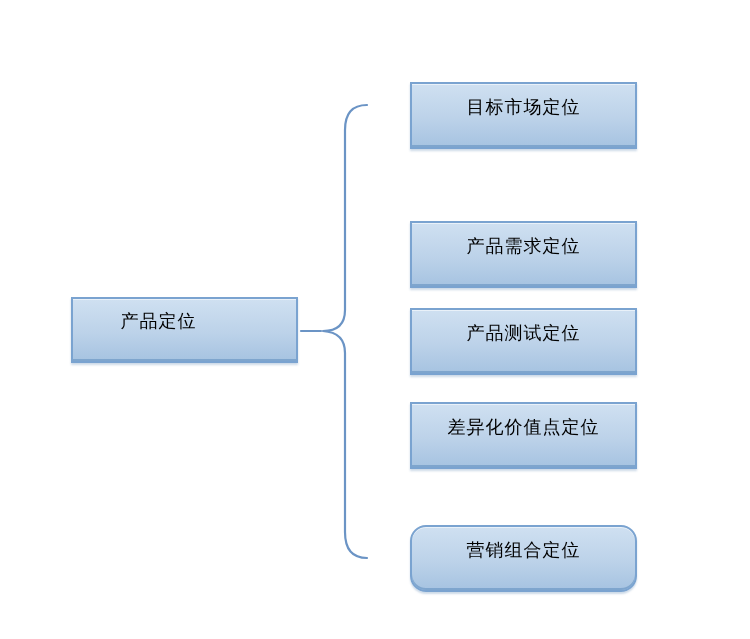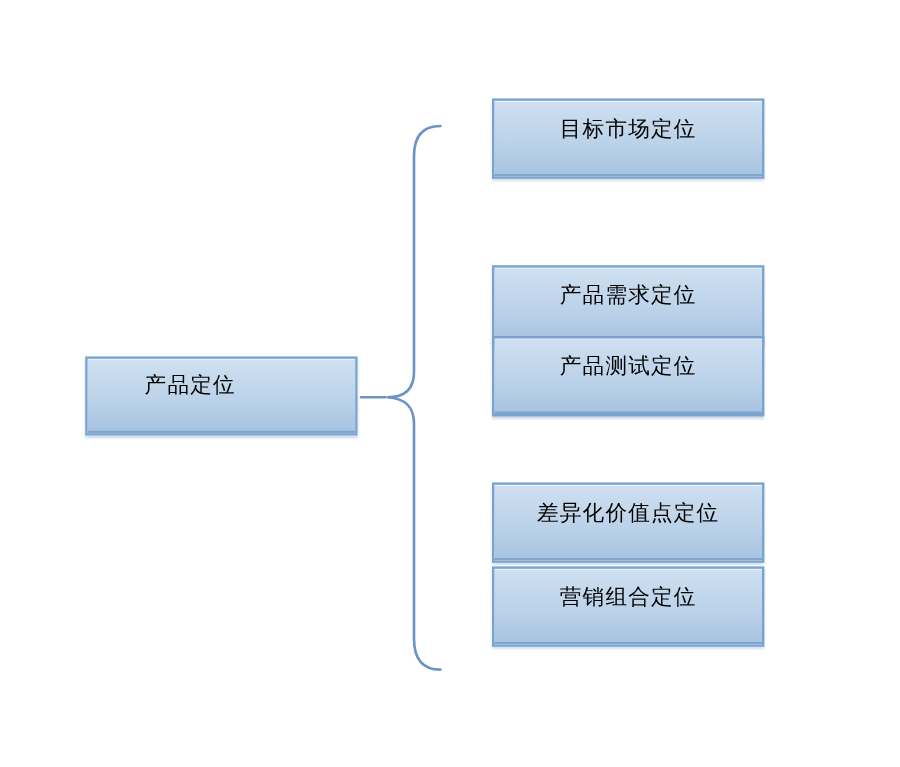--- a/index.html
+++ b/index.html
@@ -49,23 +49,23 @@
     left: 71px;
     top: 297px;
     padding-right: 52px;
   }
   .box--branch {
     left: 410px;
     height: 67px;
   }
   .box--branch-1 { top: 82px; }
   .box--branch-2 { top: 189px; margin-top: 32px; }
-  .box--branch-3 { top: 280px; }
+  .box--branch-3 { top: 308px; }
   .box--branch-4 { top: 402px; }
-  .box--branch-5 { top: 472px; }
+  .box--branch-5 { top: 525px; border-radius: 16px; }
   .box-label {
     color: #000000;
     font-size: 18px;
     letter-spacing: 1px;
     white-space: nowrap;
   }
 </style>
 </head>
 <body>
 

